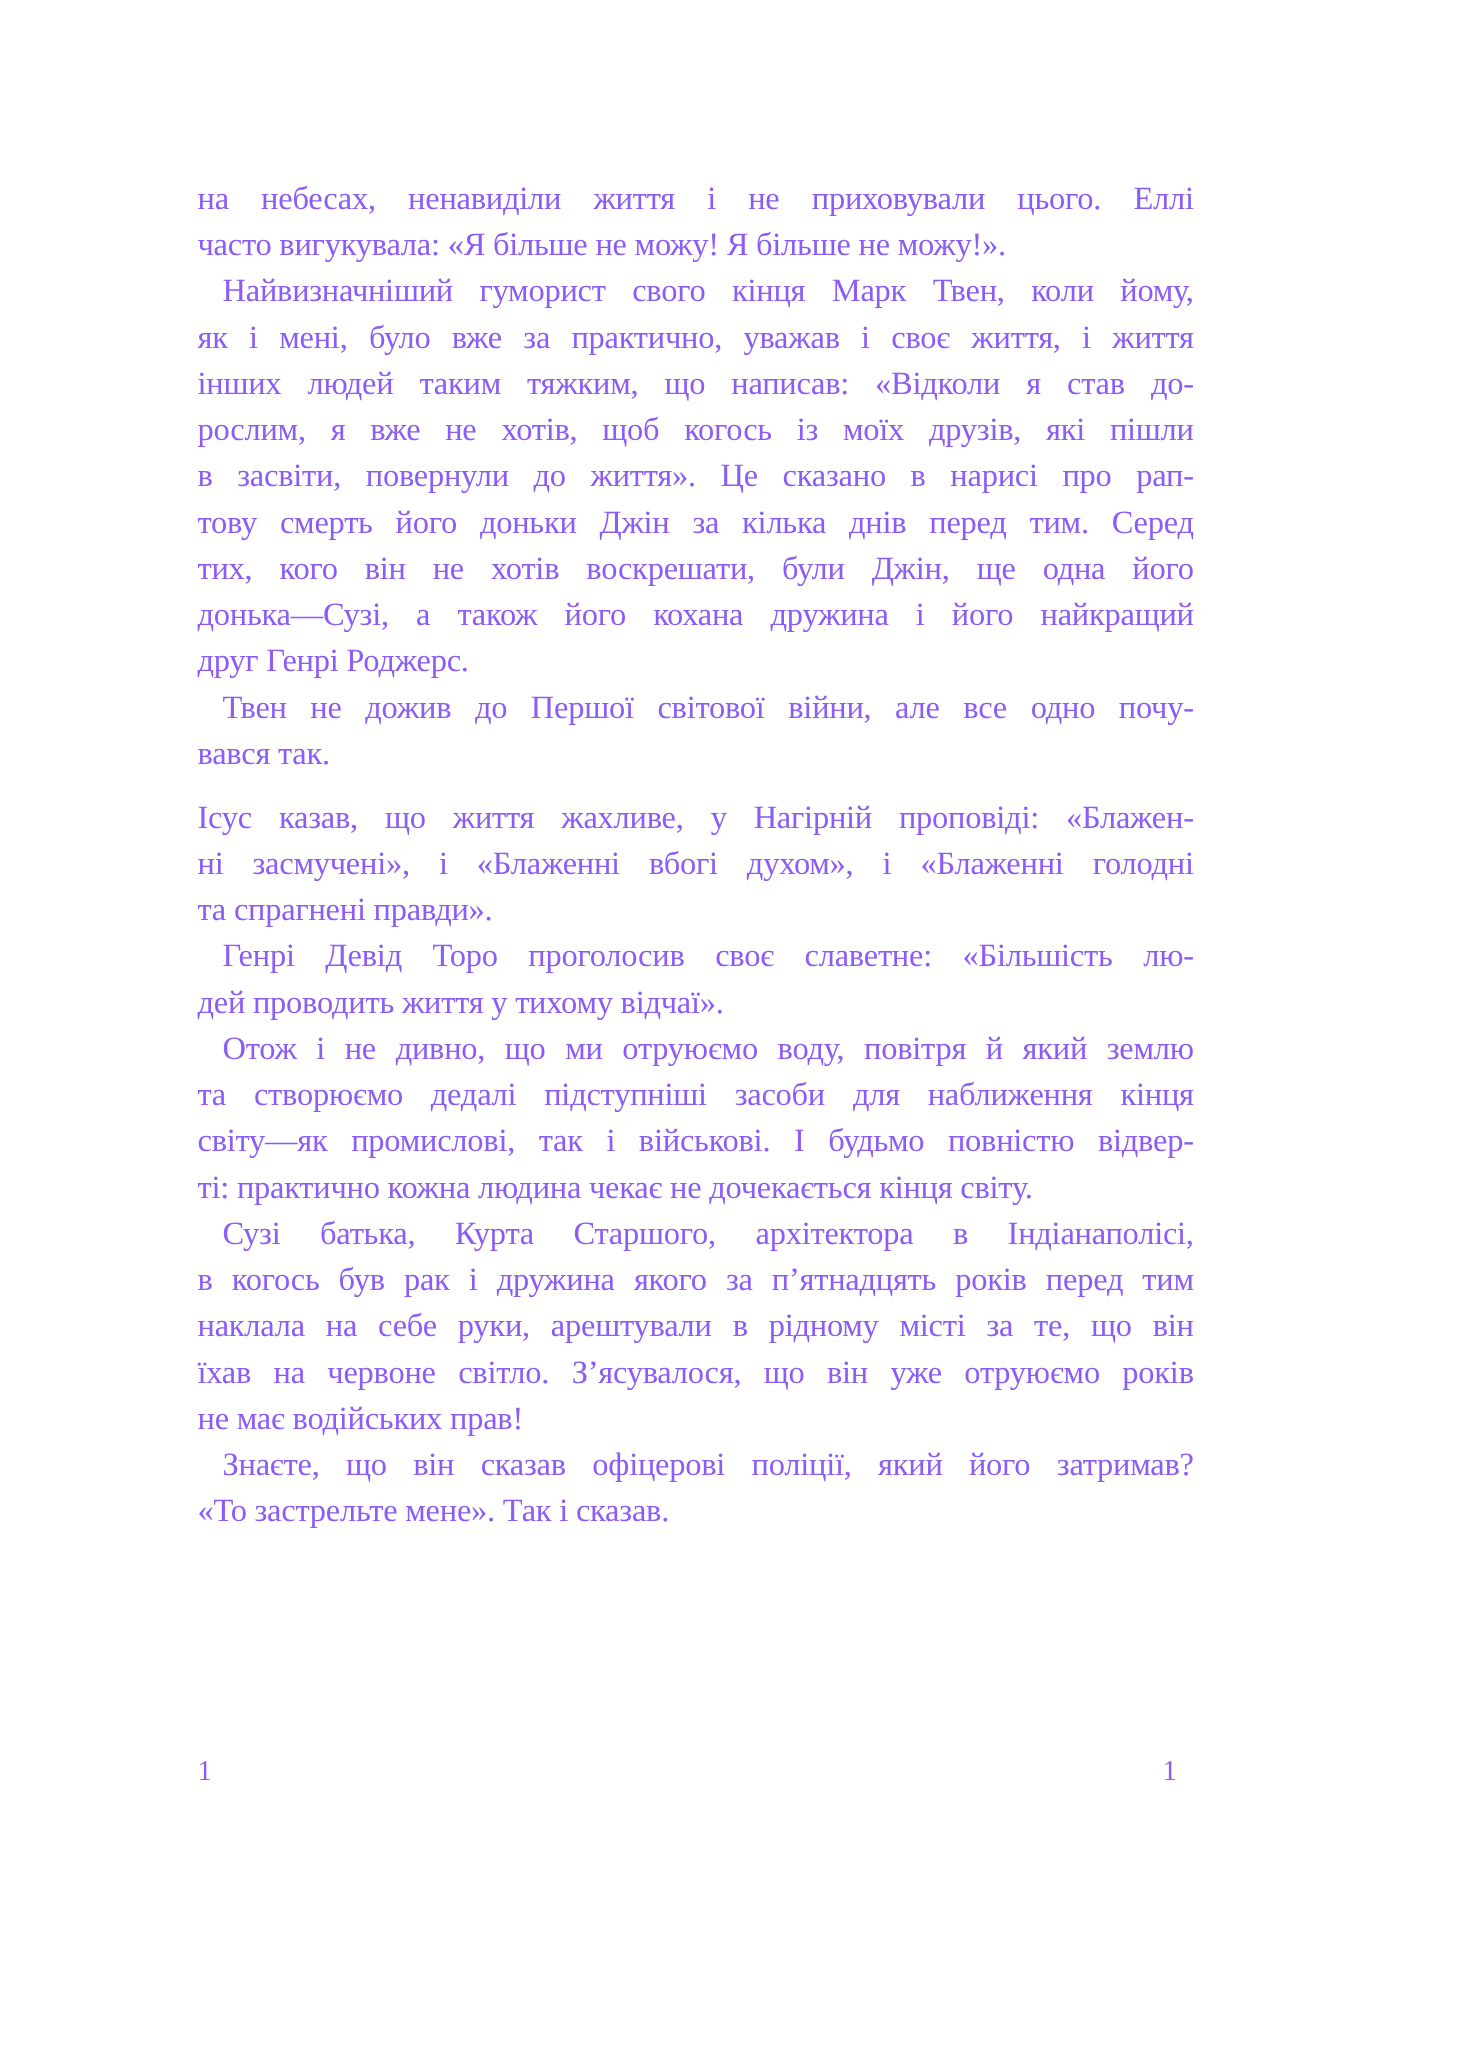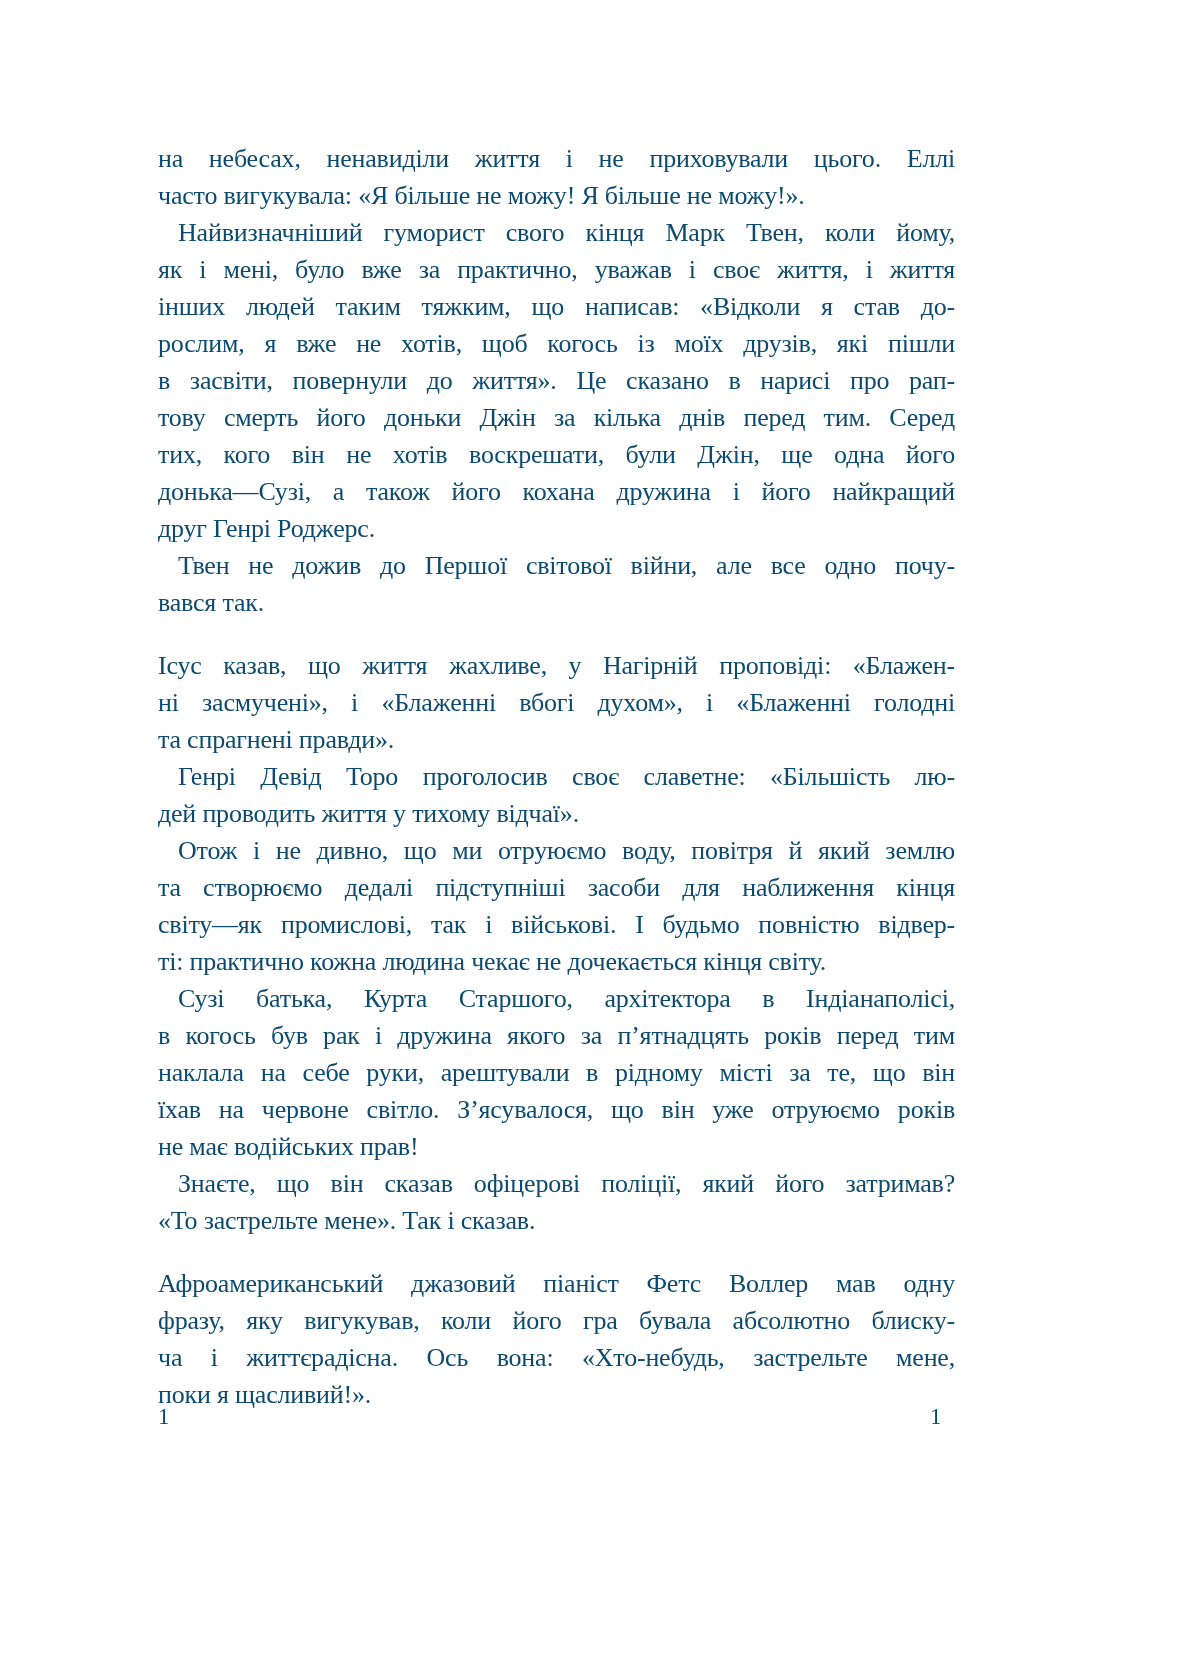--- a/index.html
+++ b/index.html
@@ -7,33 +7,33 @@
     padding: 0;
     background: #ffffff;
   }
   .page {
     position: relative;
     width: 1181px;
     height: 1654px;
     background: #ffffff;
     overflow: hidden;
     font-family: "Liberation Serif", "DejaVu Serif", serif;
-    color: #0c4a6e;
+    color: #8b5cf6;
   }
   .text-block {
     position: absolute;
     left: 158px;
     top: 140px;
     width: 797px;
     font-size: 26px;
     line-height: 37px;
     letter-spacing: -0.2px;
   }
   .paragraph { margin: 0; }
-  .paragraph.section-start { margin-top: 26px; }
+  .paragraph.section-start { margin-top: 14px; }
   .ln {
     text-align: justify;
     text-align-last: justify;
     white-space: normal;
   }
   .ln.last {
     text-align-last: left;
   }
   .paragraph.indent .ln:first-child {
     text-indent: 20px;
@@ -101,24 +101,18 @@
         <div class="ln">Сузі батька, Курта Старшого, архітектора в Індіанаполісі,</div>
         <div class="ln">в когось був рак і дружина якого за п’ятнадцять років перед тим</div>
         <div class="ln">наклала на себе руки, арештували в рідному місті за те, що він</div>
         <div class="ln">їхав на червоне світло. З’ясувалося, що він уже отруюємо років</div>
         <div class="ln last">не має водійських прав!</div>
       </div>
       <div class="paragraph indent">
         <div class="ln">Знаєте, що він сказав офіцерові поліції, який його затримав?</div>
         <div class="ln last">«То застрельте мене». Так і сказав.</div>
       </div>
-      <div class="paragraph section-start">
-        <div class="ln">Афроамериканський джазовий піаніст Фетс Воллер мав одну</div>
-        <div class="ln">фразу, яку вигукував, коли його гра бувала абсолютно блиску-</div>
-        <div class="ln">ча і життєрадісна. Ось вона: «Хто-небудь, застрельте мене,</div>
-        <div class="ln last">поки я щасливий!».</div>
-      </div>
     </div>
   <div class="page-footer">
     <span class="folio-left">1</span>
     <span class="folio-right">1</span>
   </div>
 </div>
 
 </body></html>

